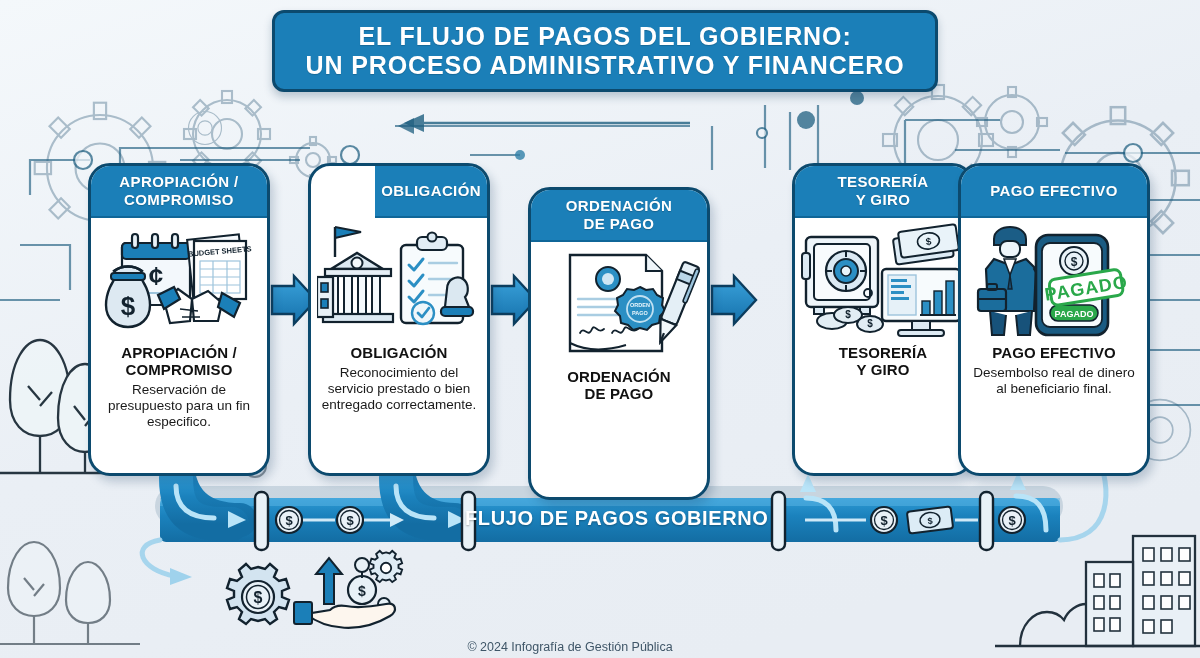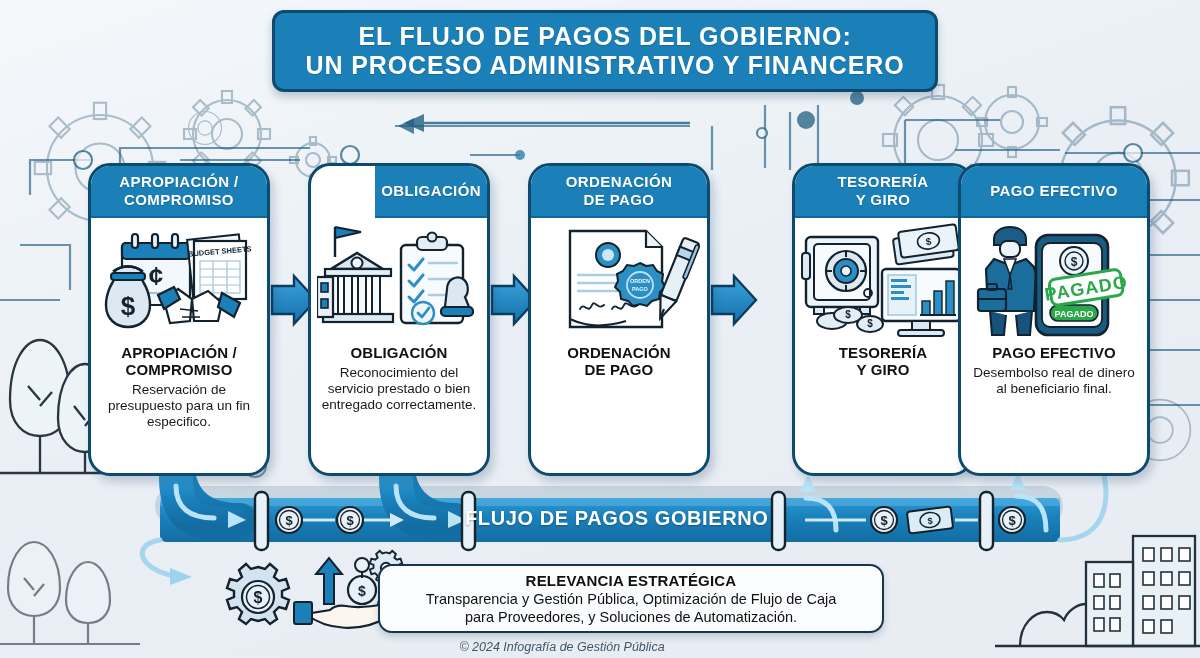--- a/index.html
+++ b/index.html
@@ -68,22 +68,22 @@
     box-sizing:border-box;
     border:2.5px solid #16344d;border-radius:14px;background:#fbfcfe;
     box-shadow:0 4px 7px rgba(20,50,80,.20);
     display:flex;flex-direction:column;align-items:center;justify-content:center;
     z-index:10;padding:3px 8px;
   }
   .relev-title{font-size:15px;font-weight:bold;color:#111;letter-spacing:.2px;}
   .relev-text{font-size:14.5px;color:#111;line-height:18px;text-align:center;margin-top:1px;}
 
   .footer{
-    position:absolute;left:8px;top:640px;width:1108px;text-align:center;
-    font-size:12.5px;color:#3f5668;z-index:10;font-style:italic;
+    position:absolute;left:16px;top:640px;width:1108px;text-align:center;
+    font-size:12.5px;color:#3f5668;z-index:10;
   }
 </style>
 </head>
 <body>
 
 <div id="stage">
 
   <svg class="bg-layer" viewBox="0 0 1200 658" xmlns="http://www.w3.org/2000/svg">
     <defs>
       <linearGradient id="bgGrad" x1="0" y1="0" x2="0.6" y2="1">
@@ -537,21 +537,21 @@
           <rect x="124" y="84" width="32" height="9" rx="4" fill="#1b7fb8" stroke="#12222e" stroke-width="2.2"></rect>
         </g>
       </svg>
     </div>
     <div class="card-body">
       <div class="card-title">OBLIGACIÓN</div>
       <div class="card-desc">Reconocimiento del servicio prestado o bien entregado correctamente.</div>
     </div>
   </div>
 
-  <div class="card" style="left:528px;">
+  <div class="card" style="left:528px;margin-top:24px;">
     <div class="card-head">
       <span>
         <span>ORDENACIÓN</span><br>
         <span>DE PAGO</span>
       </span>
     </div>
     <div class="card-art">
       <svg width="170" height="116" viewBox="0 0 170 116">
         <g>
           <path d="M36 8 H112 L128 24 V104 H36 Z" fill="#ffffff" stroke="#12222e" stroke-width="2.4"></path>
@@ -706,23 +706,16 @@
       </svg>
     </div>
     <div class="card-body">
       <div class="card-title">PAGO EFECTIVO</div>
       <div class="card-desc">Desembolso real de dinero al beneficiario final.</div>
     </div>
   </div>
 
   <div class="pipe-label">FLUJO DE PAGOS GOBIERNO</div>
 
-  <div class="relev">
-    <div class="relev-title">RELEVANCIA ESTRATÉGICA</div>
-    <div class="relev-text">
-      <span>Transparencia y Gestión Pública, Optimización de Flujo de Caja</span><br>
-      <span>para Proveedores, y Soluciones de Automatización.</span>
-    </div>
-  </div>
 
   <div class="footer">© 2024 Infografía de Gestión Pública</div>
 
 </div>
 
 </body></html>

